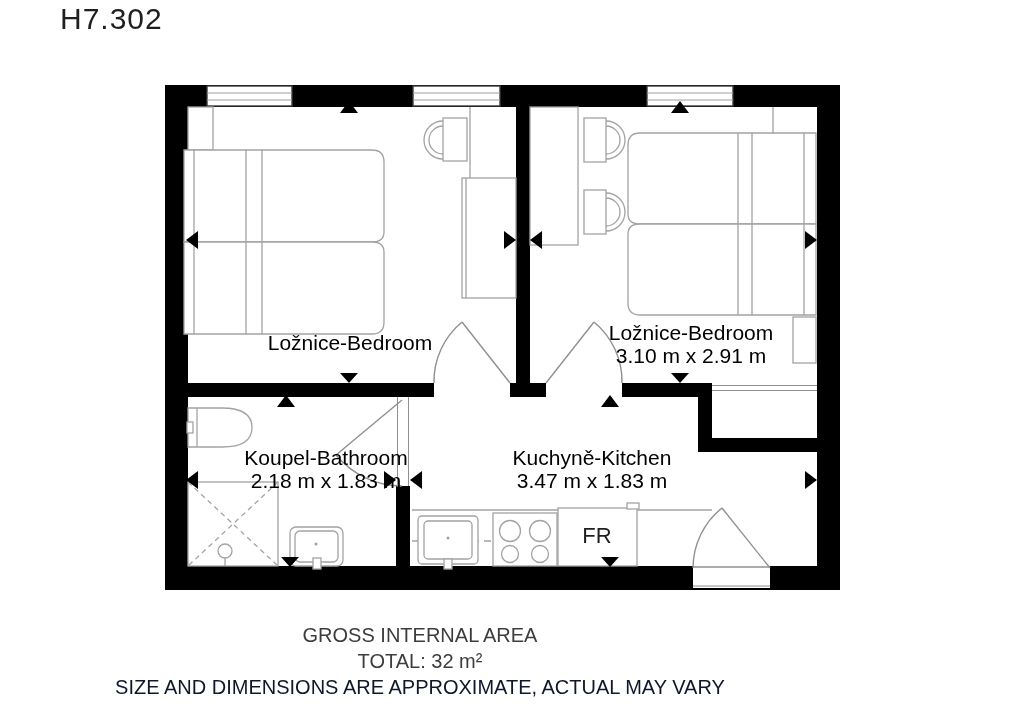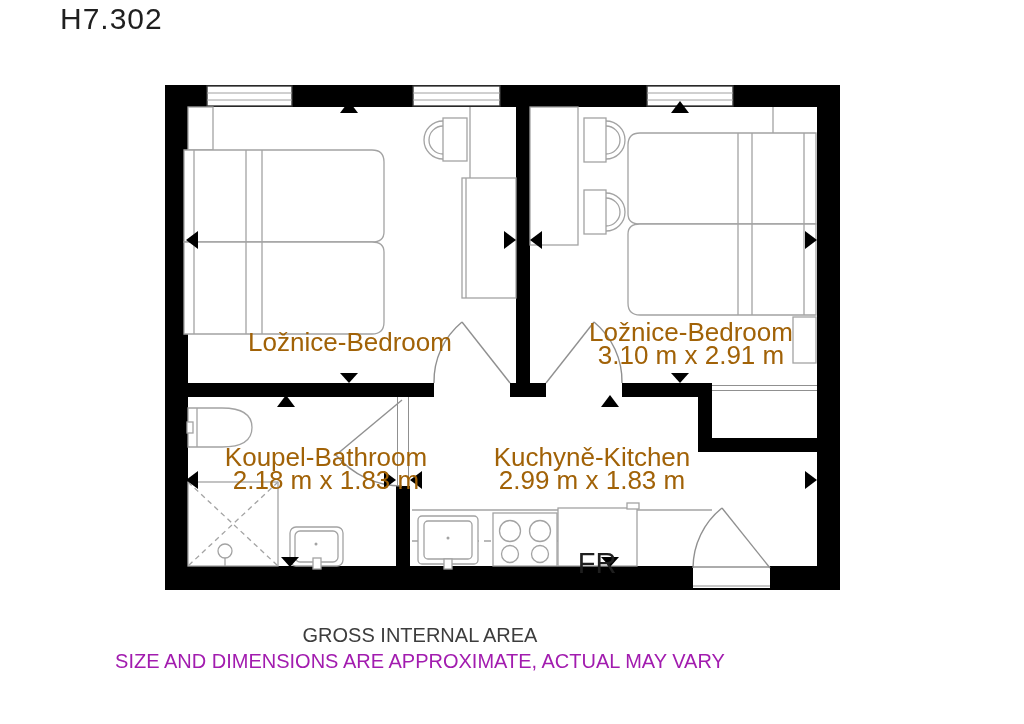--- a/index.html
+++ b/index.html
@@ -1,25 +1,25 @@
 <!DOCTYPE html>
 <html><head>
 <meta charset="utf-8">
 <style>
   html,body{margin:0;padding:0;background:#ffffff;}
   .stage{position:relative;width:1024px;height:724px;background:#fff;overflow:hidden;
          font-family:"Liberation Sans", sans-serif;}
   .title{position:absolute;left:28px;top:2px;font-size:30px;color:#1f1f1f;letter-spacing:1px;margin-left:32px;}
   svg{position:absolute;left:0;top:0;}
-  .room-label{position:absolute;transform:translateX(-50%);text-align:center;color:#a16207;
-              font-size:26px;line-height:23px;white-space:nowrap;}
-  .fr-label{position:absolute;transform:translateX(-50%);font-size:29px;color:#1f1f1f;margin-top:24px;}
+  .room-label{position:absolute;transform:translateX(-50%);text-align:center;color:#000000;
+              font-size:21px;line-height:23px;white-space:nowrap;}
+  .fr-label{position:absolute;transform:translateX(-50%);font-size:22px;color:#1f1f1f;}
   .footer{position:absolute;left:0;top:622px;width:840px;text-align:center;
           font-size:20px;line-height:26px;color:#3d3d3d;}
-  .footer .muted{color:#a21caf;}
+  .footer .muted{color:#0f172a;}
 </style>
 </head>
 <body>
 
 <div class="stage">
 
   <div class="title">H7.302</div>
 
   <svg width="1024" height="724" viewBox="0 0 1024 724">
 
@@ -219,23 +219,24 @@
     <div>3.10 m x 2.91 m</div>
   </div>
 
   <div class="room-label" style="left:283px;top:446px;margin-left:43px;">
     <div>Koupel-Bathroom</div>
     <div>2.18 m x 1.83 m</div>
   </div>
 
   <div class="room-label" style="left:592px;top:446px;">
     <div>Kuchyně-Kitchen</div>
-    <div>2.99 m x 1.83 m</div>
+    <div>3.47 m x 1.83 m</div>
   </div>
 
   <div class="fr-label" style="left:597px;top:523px;">FR</div>
 
   <div class="footer">
     <div>GROSS INTERNAL AREA</div>
+    <div>TOTAL: 32 m²</div>
     <div class="muted">SIZE AND DIMENSIONS ARE APPROXIMATE, ACTUAL MAY VARY</div>
   </div>
 
 </div>
 
 </body></html>

